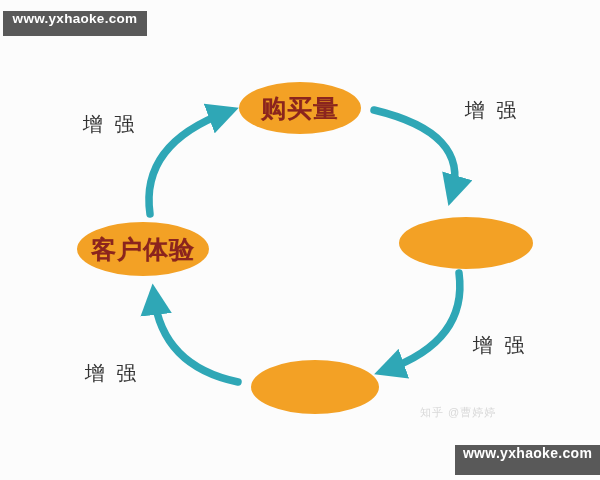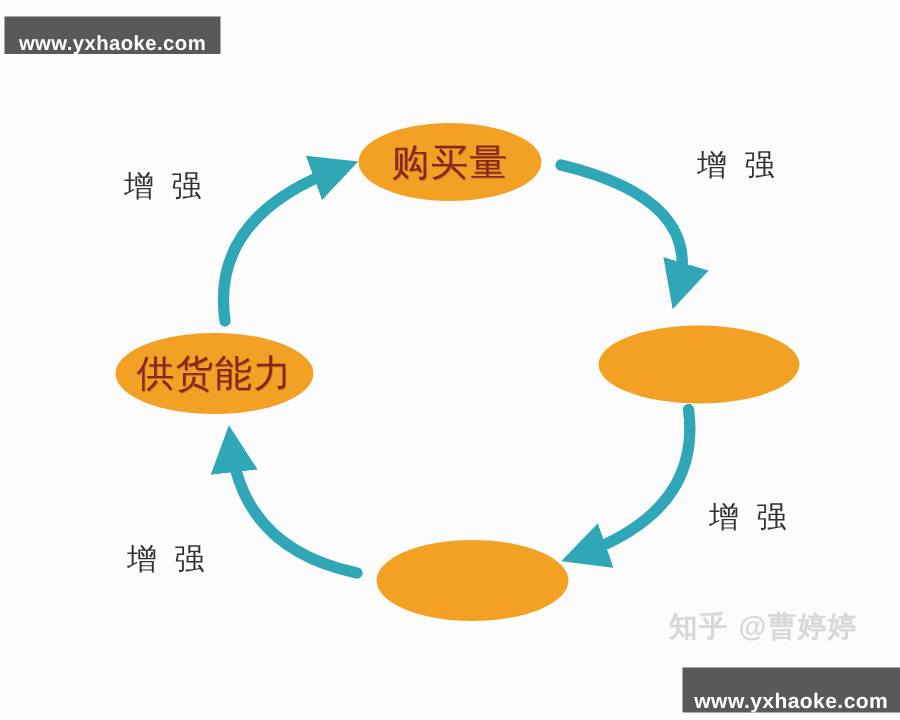--- a/index.html
+++ b/index.html
@@ -8,38 +8,38 @@
     background:var(--background,#fcfcfc);
     font-family:"Liberation Sans","DejaVu Sans",sans-serif;
   }
   .stage svg{position:absolute;left:0;top:0;}
   .node{fill:var(--node-fill,#f3a125);}
   .arrow{stroke:var(--arrow,#2fa7b6);fill:none;stroke-width:7.5;stroke-linecap:round;}
   .ah{fill:var(--arrow,#2fa7b6);}
   .overlay{position:absolute;left:0;top:0;width:600px;height:480px;}
   .banner{
     position:absolute;background:var(--banner-bg,#595959);color:var(--banner-text,#fff);
-    display:flex;align-items:flex-end;justify-content:center;
+    display:flex;align-items:flex-start;justify-content:center;
     font-weight:bold;letter-spacing:.3px;
   }
   .banner-top{left:3px;top:11px;width:144px;height:25px;font-size:13.5px;}
   .banner-bottom{left:455px;top:445px;width:145px;height:30px;font-size:14px;}
   .node-label{
     position:absolute;transform:translate(-50%,-50%);
-    color:var(--node-text,#8b241e);font-size:25px;font-weight:normal;
+    color:var(--node-text,#8b241e);font-size:25px;font-weight:bold;
     letter-spacing:1px;white-space:nowrap;text-shadow:0.5px 0.5px 0 rgba(90,20,10,.35);
   }
   .edge-label{
     position:absolute;transform:translate(-50%,-50%);
     color:var(--label-text,#323232);font-size:20px;font-weight:500;
     letter-spacing:3px;white-space:nowrap;
   }
   .credit{
-    position:absolute;left:446px;top:405px;
-    color:var(--credit-text,#d8d8d8);font-size:19px;font-weight:700;
+    position:absolute;left:420px;top:405px;
+    color:var(--credit-text,#d8d8d8);font-size:11px;font-weight:400;
     letter-spacing:1px;white-space:nowrap;
   }
 </style>
 </head>
 <body>
 
 <div class="stage">
 
   <svg width="600" height="480" viewBox="0 0 600 480">
     <defs>
@@ -55,21 +55,21 @@
 
     <ellipse class="node" cx="300" cy="108" rx="61" ry="26"></ellipse>
     <ellipse class="node" cx="466" cy="243" rx="67" ry="26"></ellipse>
     <ellipse class="node" cx="315" cy="387" rx="64" ry="27"></ellipse>
     <ellipse class="node" cx="143" cy="249" rx="66" ry="27"></ellipse>
   </svg>
 
   <div class="overlay">
 
     <div class="node-label" style="left:300px;top:108px">购买量</div>
-    <div class="node-label" style="left:143px;top:249px">供货能力</div>
+    <div class="node-label" style="left:143px;top:249px">客户体验</div>
 
     <div class="edge-label" style="left:110px;top:124px">增 强</div>
     <div class="edge-label" style="left:492px;top:110px">增 强</div>
     <div class="edge-label" style="left:500px;top:345px">增 强</div>
     <div class="edge-label" style="left:112px;top:373px">增 强</div>
 
     <div class="banner banner-top">
       <span>www.yxhaoke.com</span>
     </div>
     <div class="banner banner-bottom">

